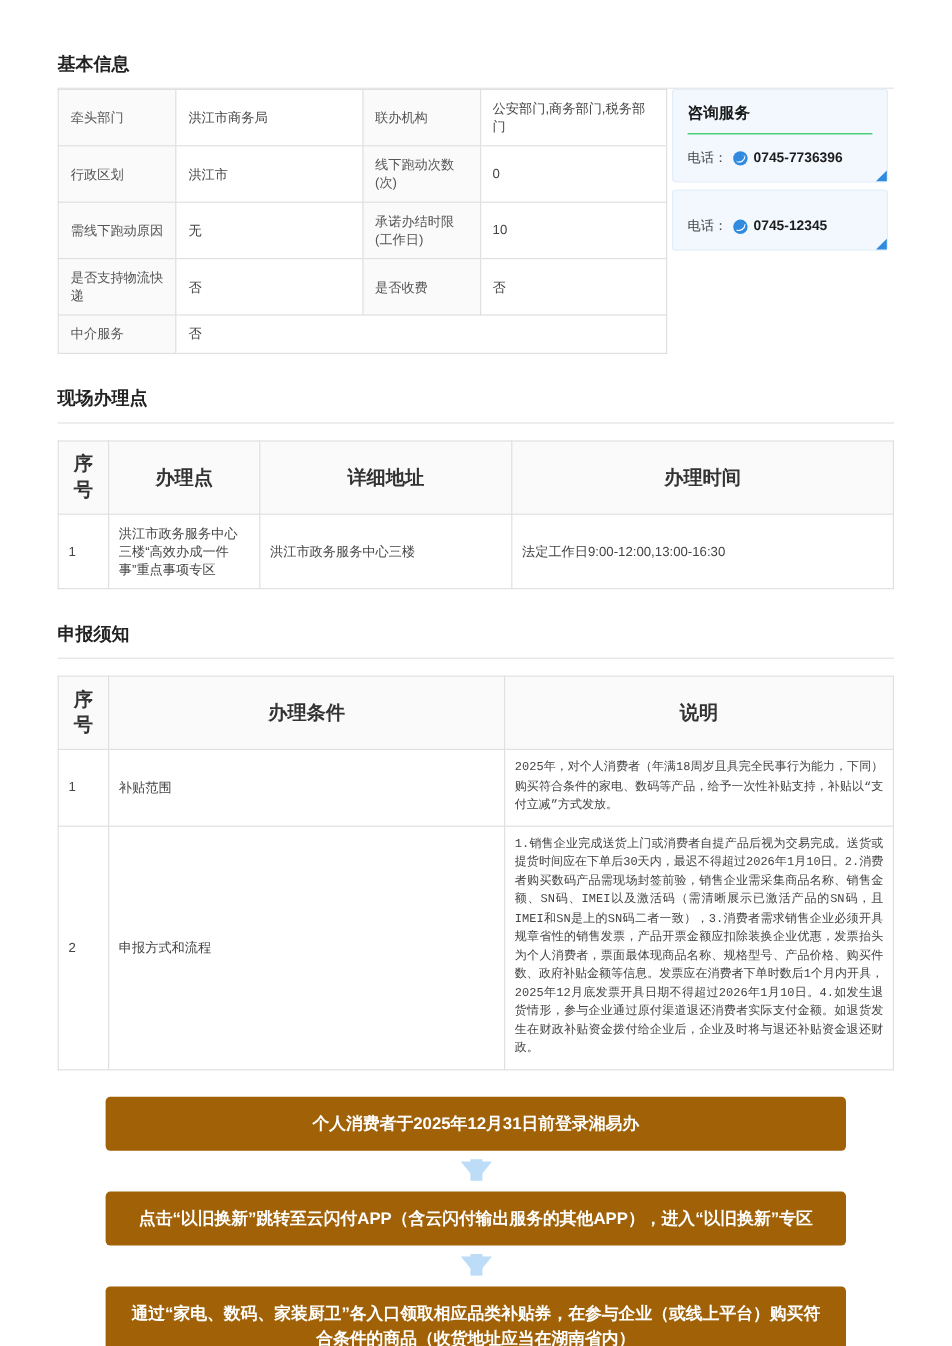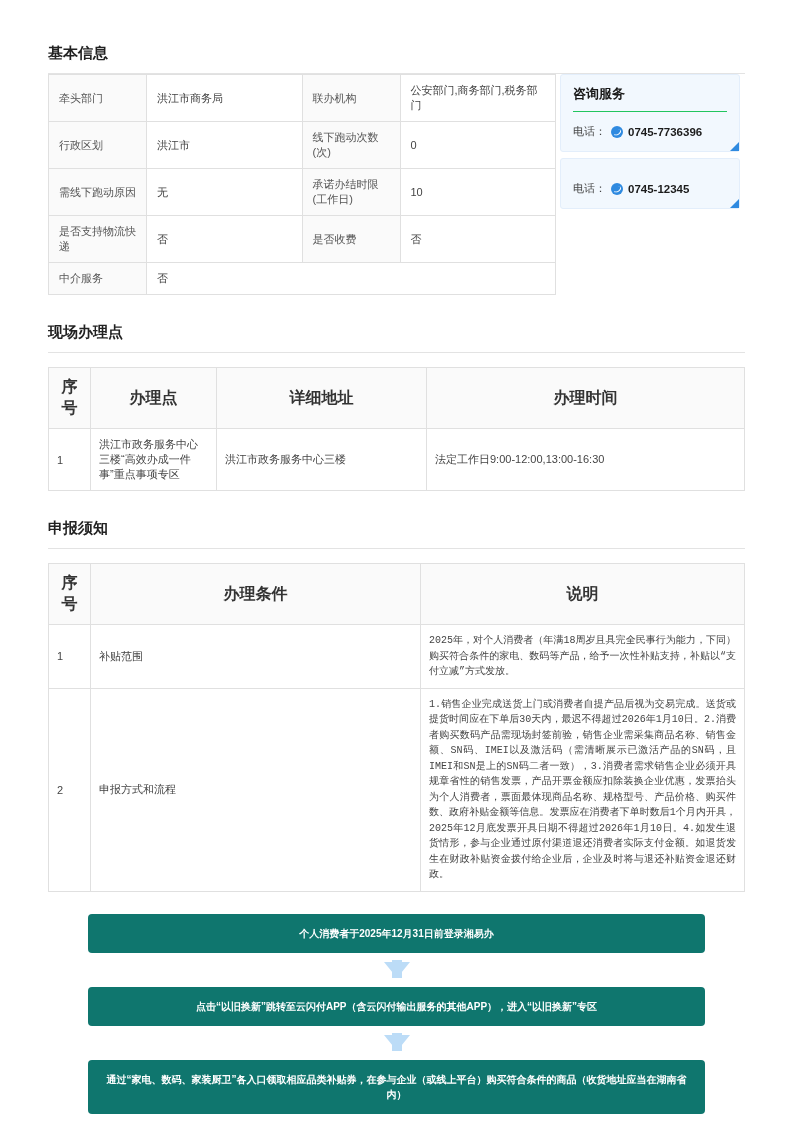--- a/index.html
+++ b/index.html
@@ -130,23 +130,23 @@
     text-align: justify;
     line-height: 1.55;
     font-size: 10px;
     color: #555;
     font-family: Liberation Mono, monospace;
   }
 
   
   .flow { margin-top: 22px; padding: 0 40px 4px 40px; }
   .flow-box {
-    background: #0f766e;
+    background: #a16207;
     color: #fff;
-    font-size: 10px;
+    font-size: 14px;
     font-weight: bold;
     text-align: center;
     border-radius: 4px;
     padding: 12px 18px;
     line-height: 1.5;
   }
   .arrow-wrap { display: flex; justify-content: center; }
   .arrow {
     width: 0; height: 0;
     border-left: 13px solid transparent;

